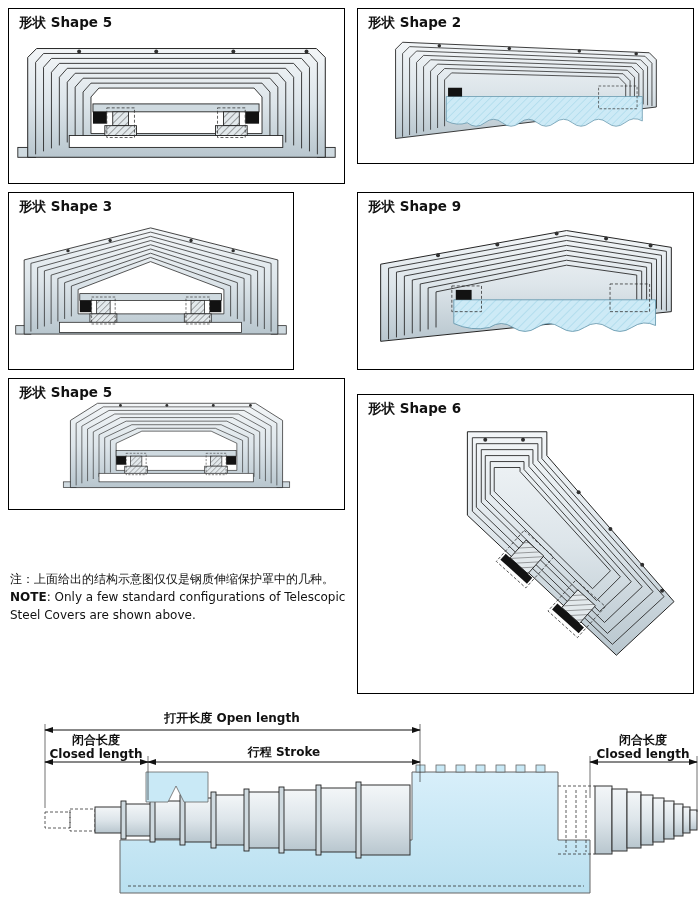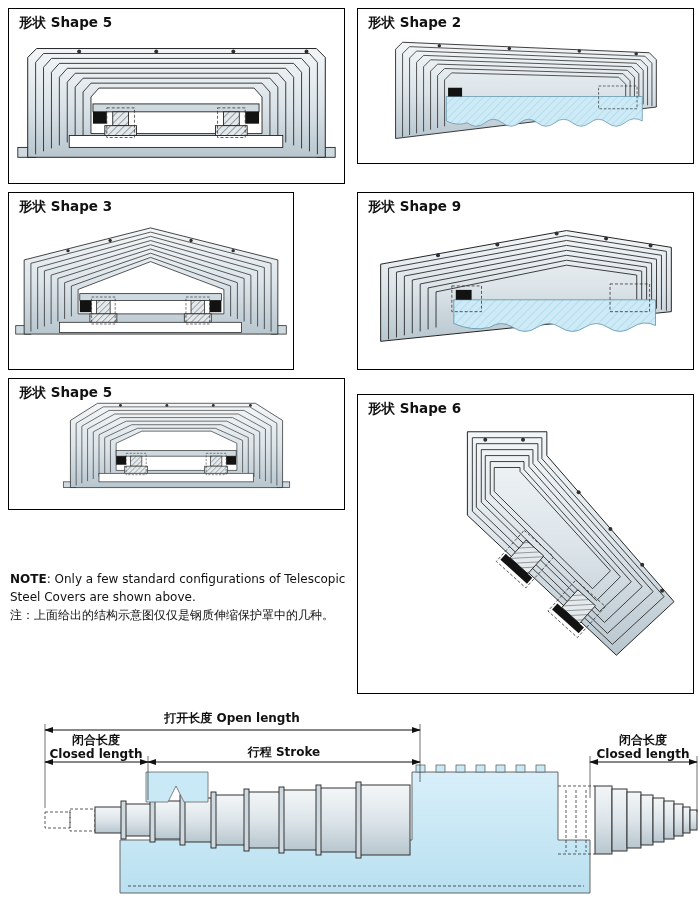--- a/index.html
+++ b/index.html
@@ -249,22 +249,22 @@
         <circle cx="222" cy="83" r="2" class="scw"></circle>
           <circle cx="254" cy="120" r="2" class="scw"></circle>
         <circle cx="286" cy="156" r="2" class="scw"></circle>
           <circle cx="306" cy="182" r="2" class="scw"></circle>
       </g>
     </g>
   </svg>
 </div>
 
 <div id="note">
+  <div>注：上面给出的结构示意图仅仅是钢质伸缩保护罩中的几种。</div>
   <div><b>NOTE</b><span>: Only a few standard configurations of Telescopic Steel Covers are shown above.</span></div>
-  <div>注：上面给出的结构示意图仅仅是钢质伸缩保护罩中的几种。</div>
 </div>
 
 <svg id="bottom-diagram" viewBox="0 0 700 206">
 
   <path class="bed2" d="M412,72 L558,72 L558,140 L590,140 L590,193 L120,193 L120,140 L412,140 Z"></path>
   <g>
     <rect x="416" y="65" width="9" height="7" fill="#c9e9f6" stroke="#666" stroke-width=".8"></rect>
     <rect x="436" y="65" width="9" height="7" fill="#c9e9f6" stroke="#666" stroke-width=".8"></rect>
     <rect x="456" y="65" width="9" height="7" fill="#c9e9f6" stroke="#666" stroke-width=".8"></rect>
     <rect x="476" y="65" width="9" height="7" fill="#c9e9f6" stroke="#666" stroke-width=".8"></rect>

